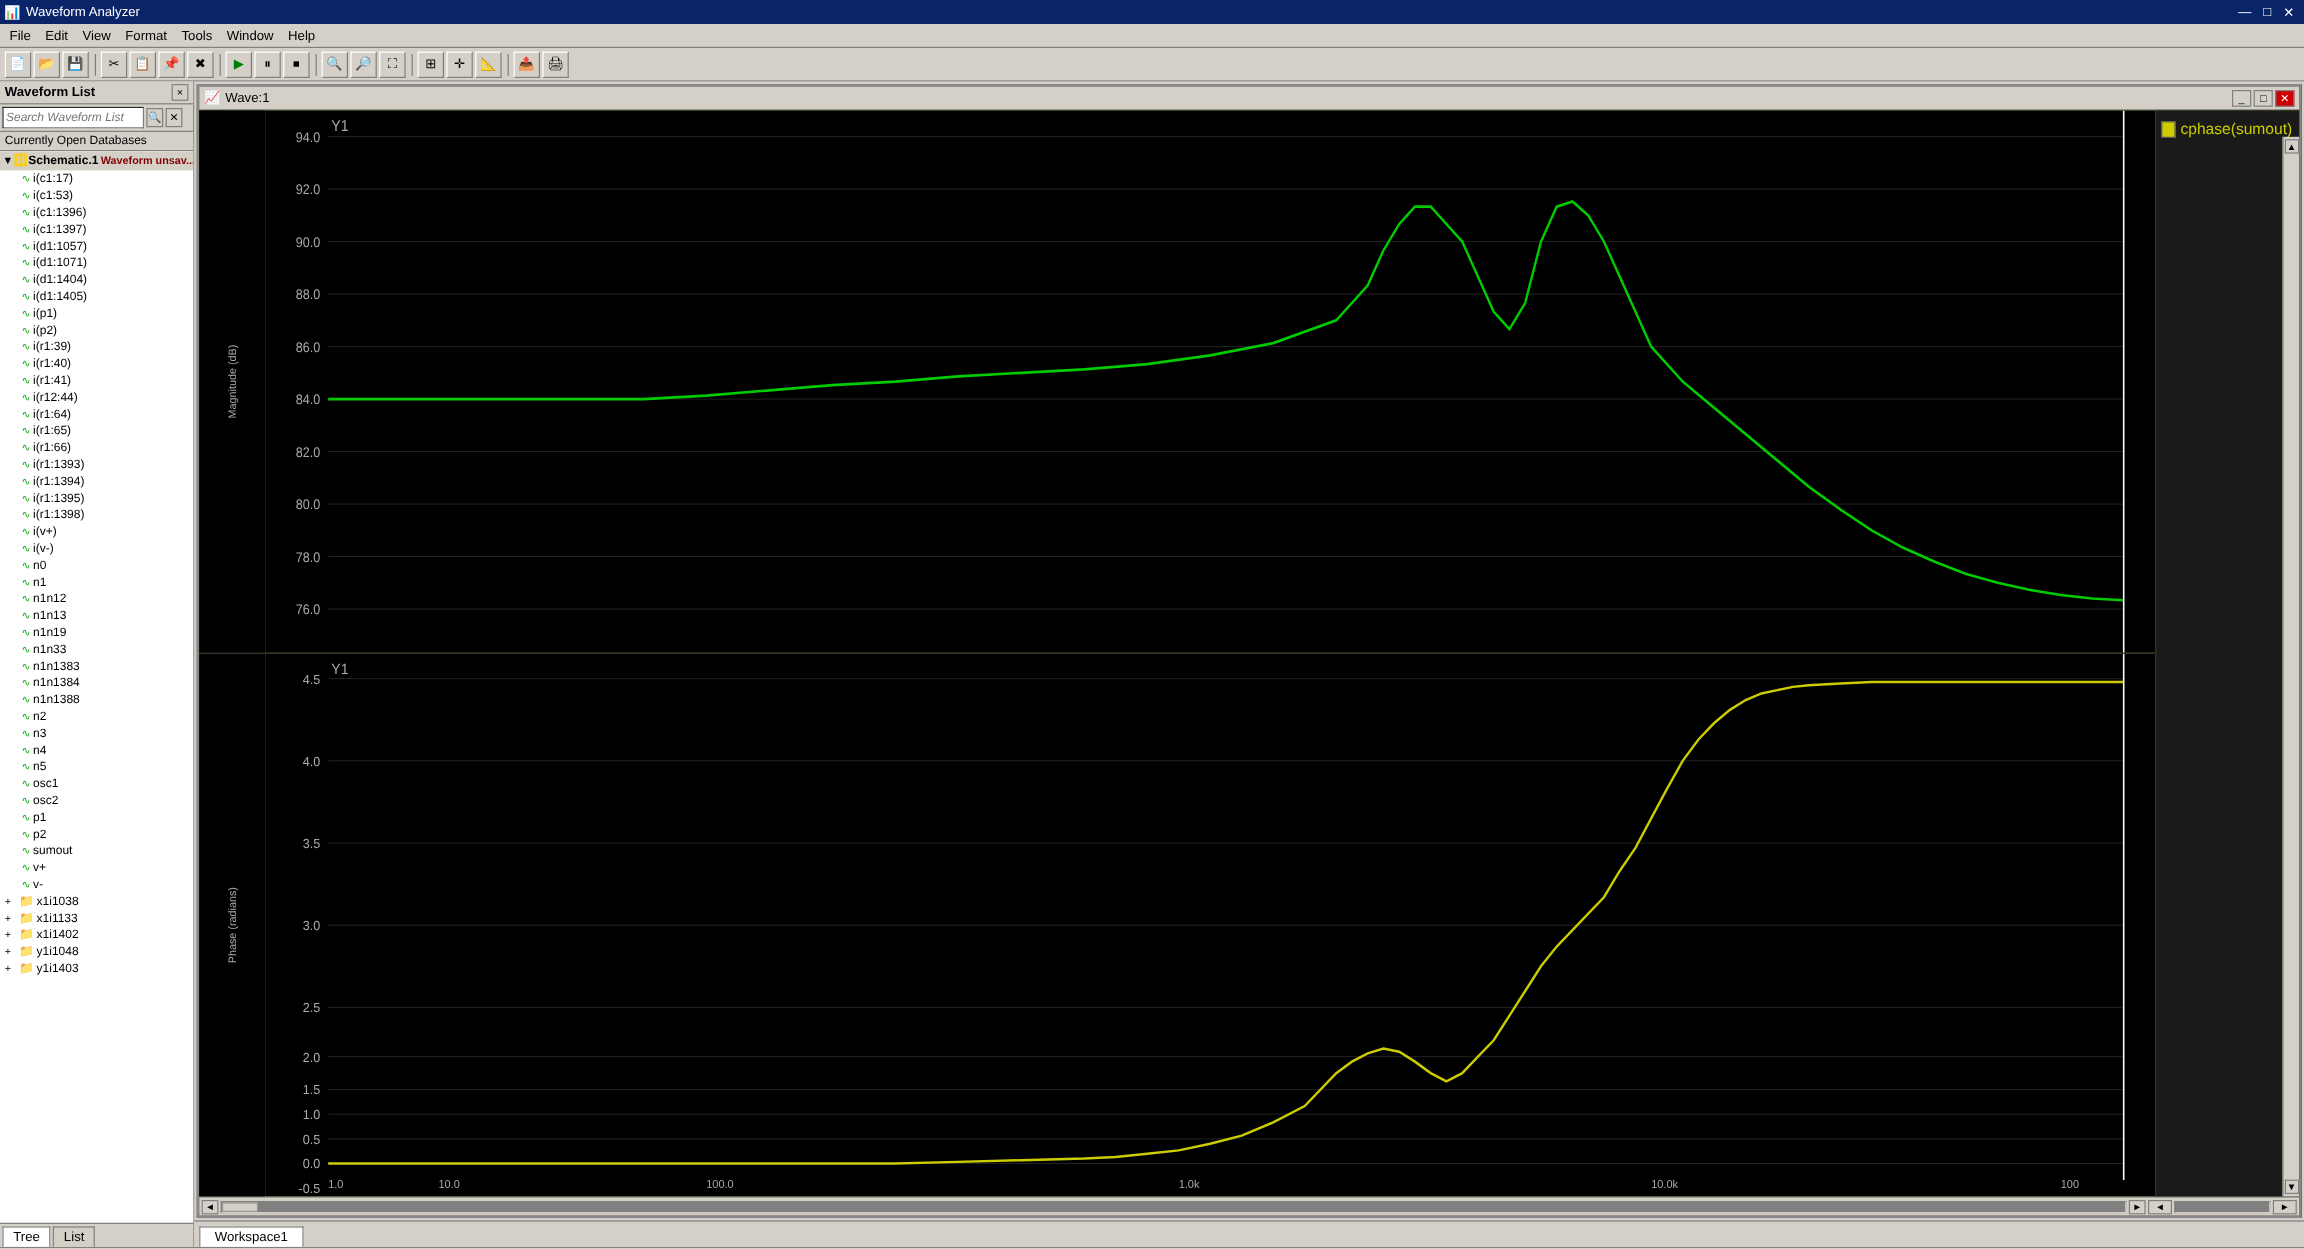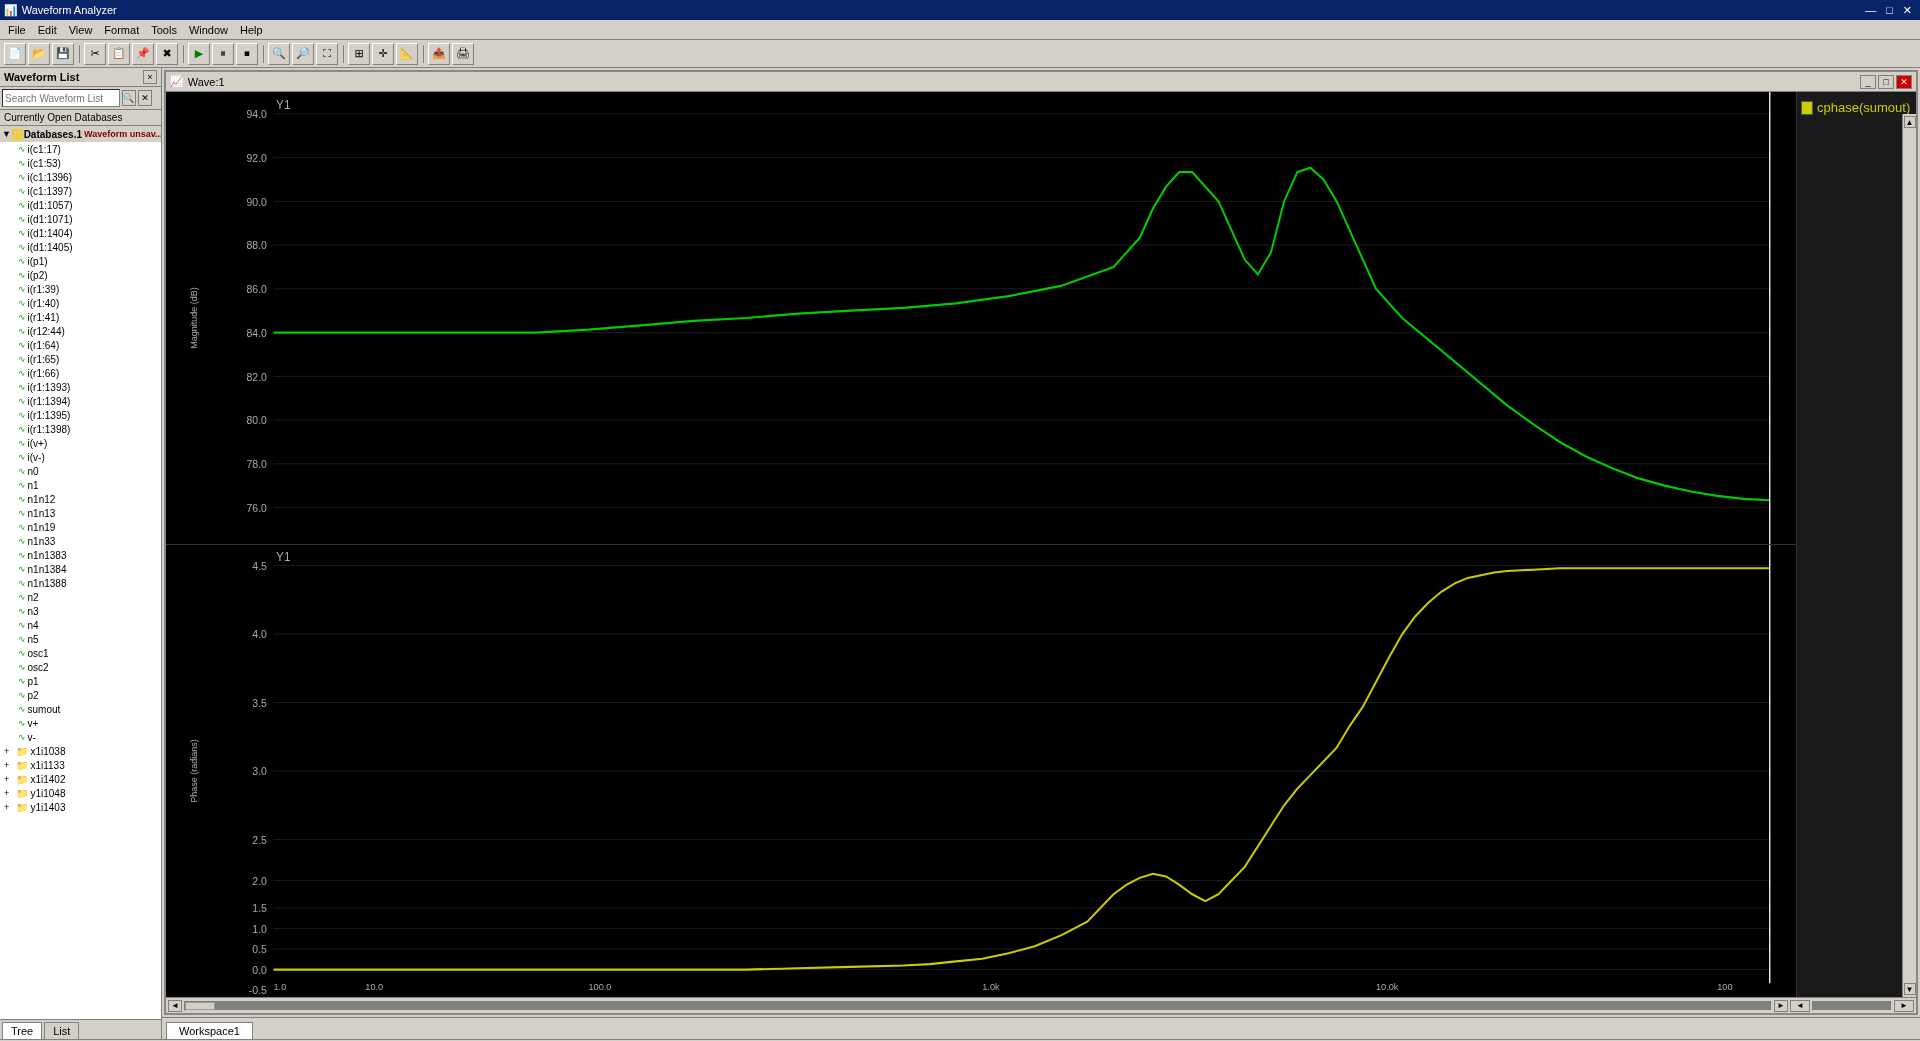--- a/index.html
+++ b/index.html
@@ -127,33 +127,33 @@
 <div id="main">
 
   <div id="left-panel">
 
     <div id="waveform-list-header">
       <span id="waveform-list-title">Waveform List</span>
       <div id="waveform-list-close">×</div>
     </div>
 
     <div id="search-bar">
-      <input id="search-input" type="text" class="search-input" style="width: 118px; height: 18px; font-size: 10px; border: 1px inset rgb(128, 128, 128); padding: 0px 2px;" placeholder="Search Waveform List">
+      <input id="search-input" type="text" class="search-input" style="width: 118px; height: 18px; font-size: 10px; border: 1px inset rgb(128, 128, 128); padding: 0px 2px; font-style: italic;" placeholder="Search Waveform List">
       <div class="search-btn">🔍</div>
       <div class="search-btn">✕</div>
     </div>
 
     <div id="db-label" style="font-size:10px; padding: 2px 4px; background:#d4d0c8; border-bottom:1px solid #808080;">Currently Open Databases</div>
 
     <div id="tree-list">
 
       <div class="tree-root" style="font-size:10px; background:#d4d0c8; padding:1px 2px;">
         <span class="tree-expand">▼</span>
         <span class="icon-db">🗄</span>
-        <span style="font-weight:bold;">Databases.1</span>
+        <span style="font-weight:bold;">Schematic.1</span>
         <span style="font-size:9px; color:#800000; margin-left:2px;">Waveform unsav...</span>
       </div>
     <div class="tree-item" style="padding-left: 18px; font-size: 10px;">
           <span style="color: rgb(0, 170, 0); font-size: 9px; margin-right: 2px;">∿</span>
           <span>i(c1:17)</span>
         </div>
         <div class="tree-item" style="padding-left: 18px; font-size: 10px;">
           <span style="color: rgb(0, 170, 0); font-size: 9px; margin-right: 2px;">∿</span>
           <span>i(c1:53)</span>
         </div>

